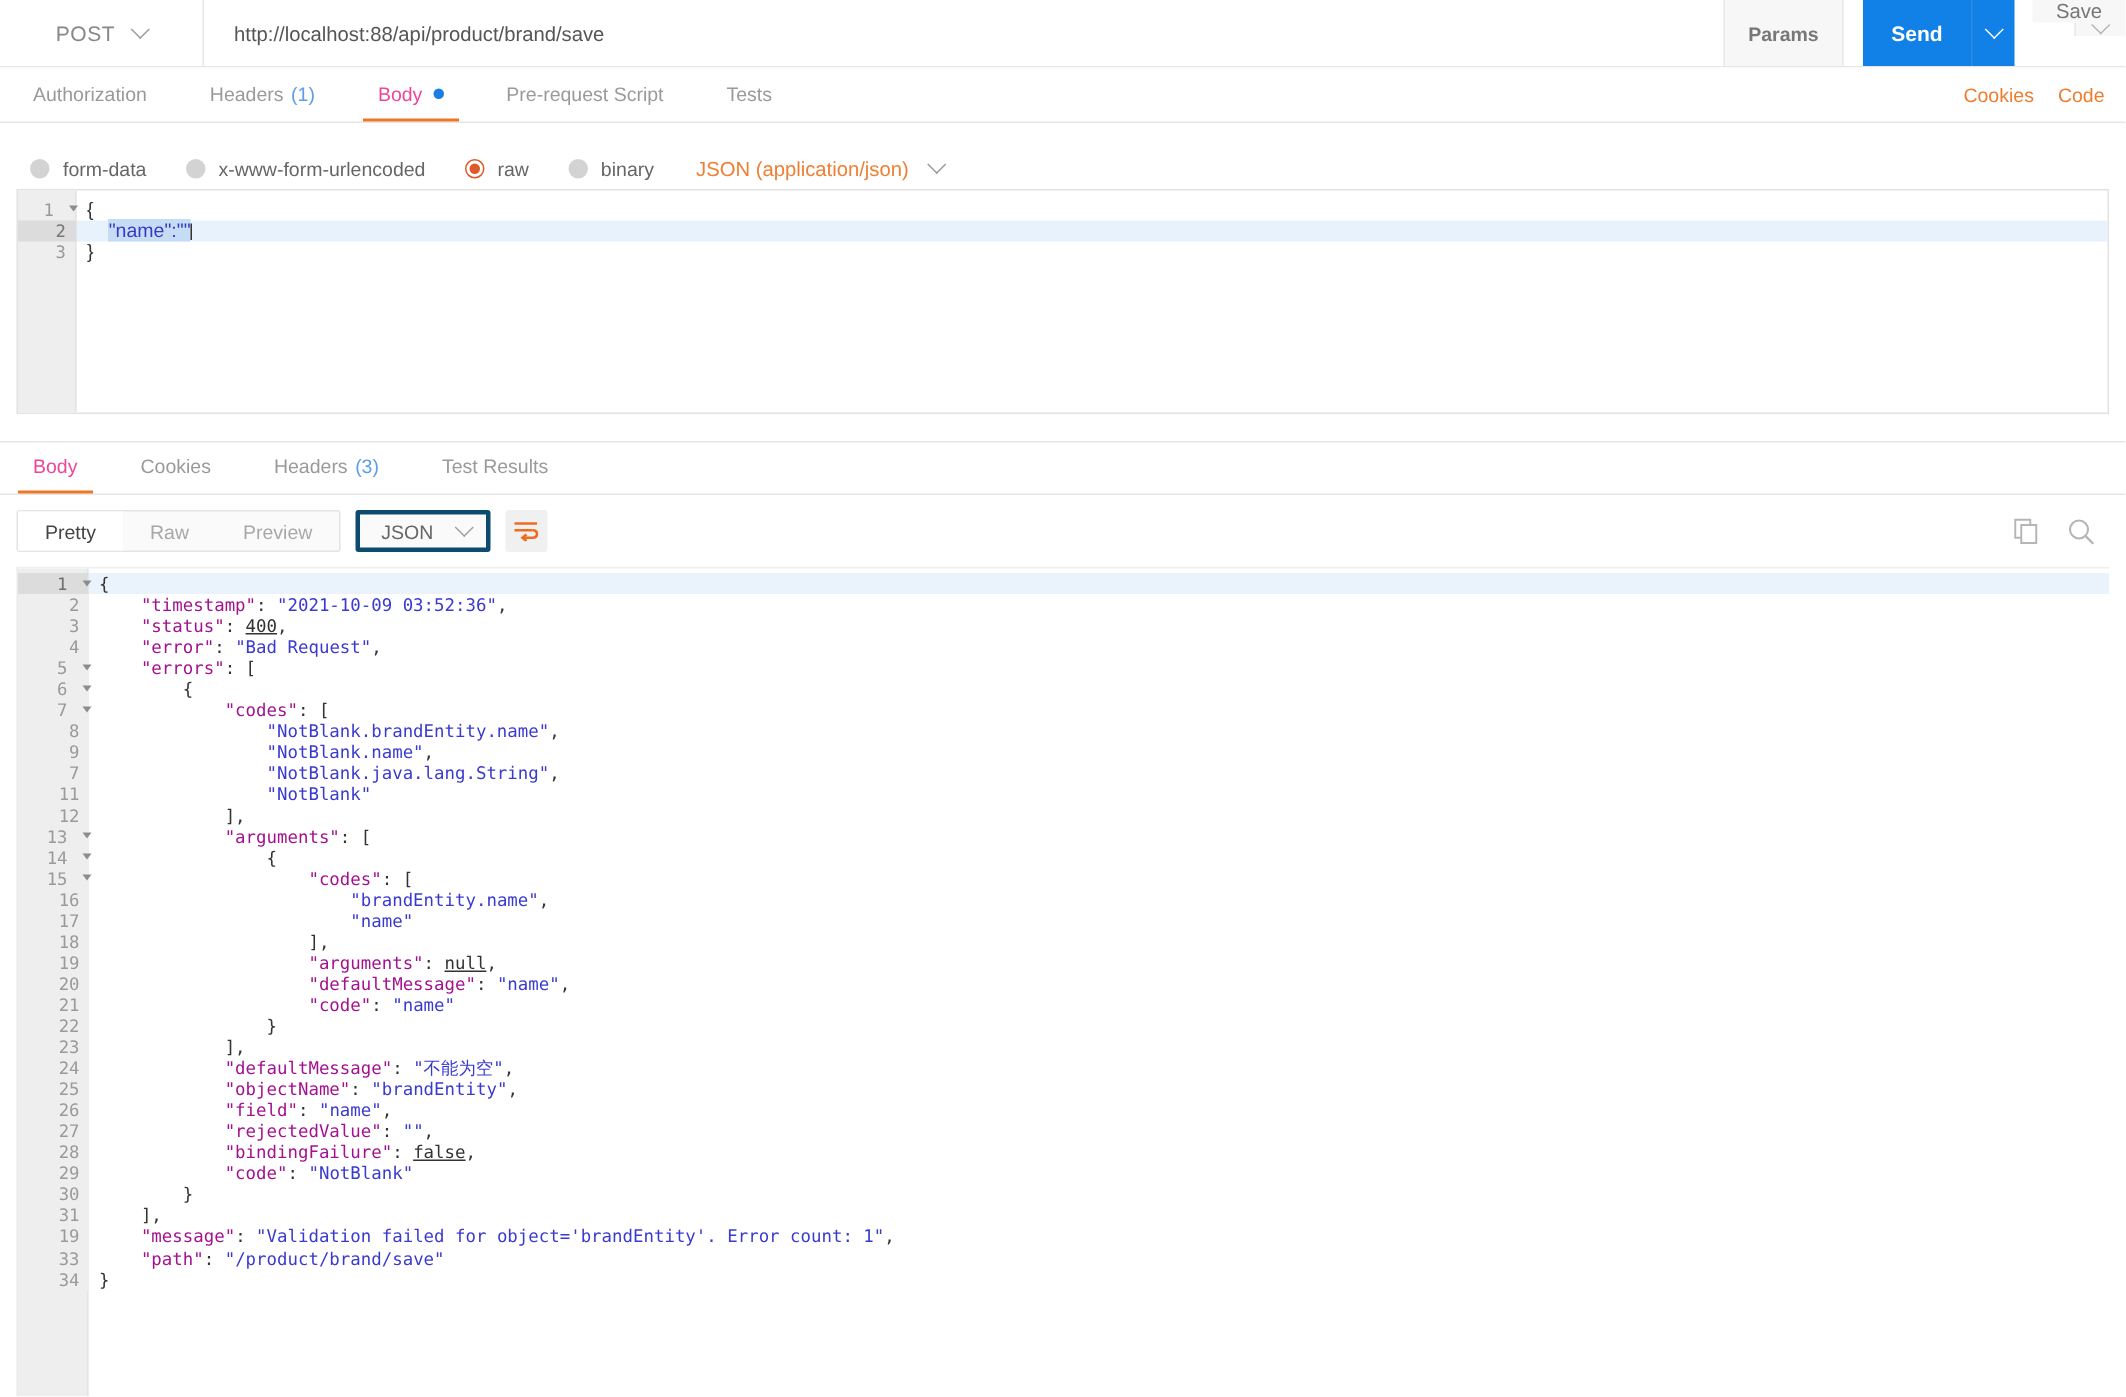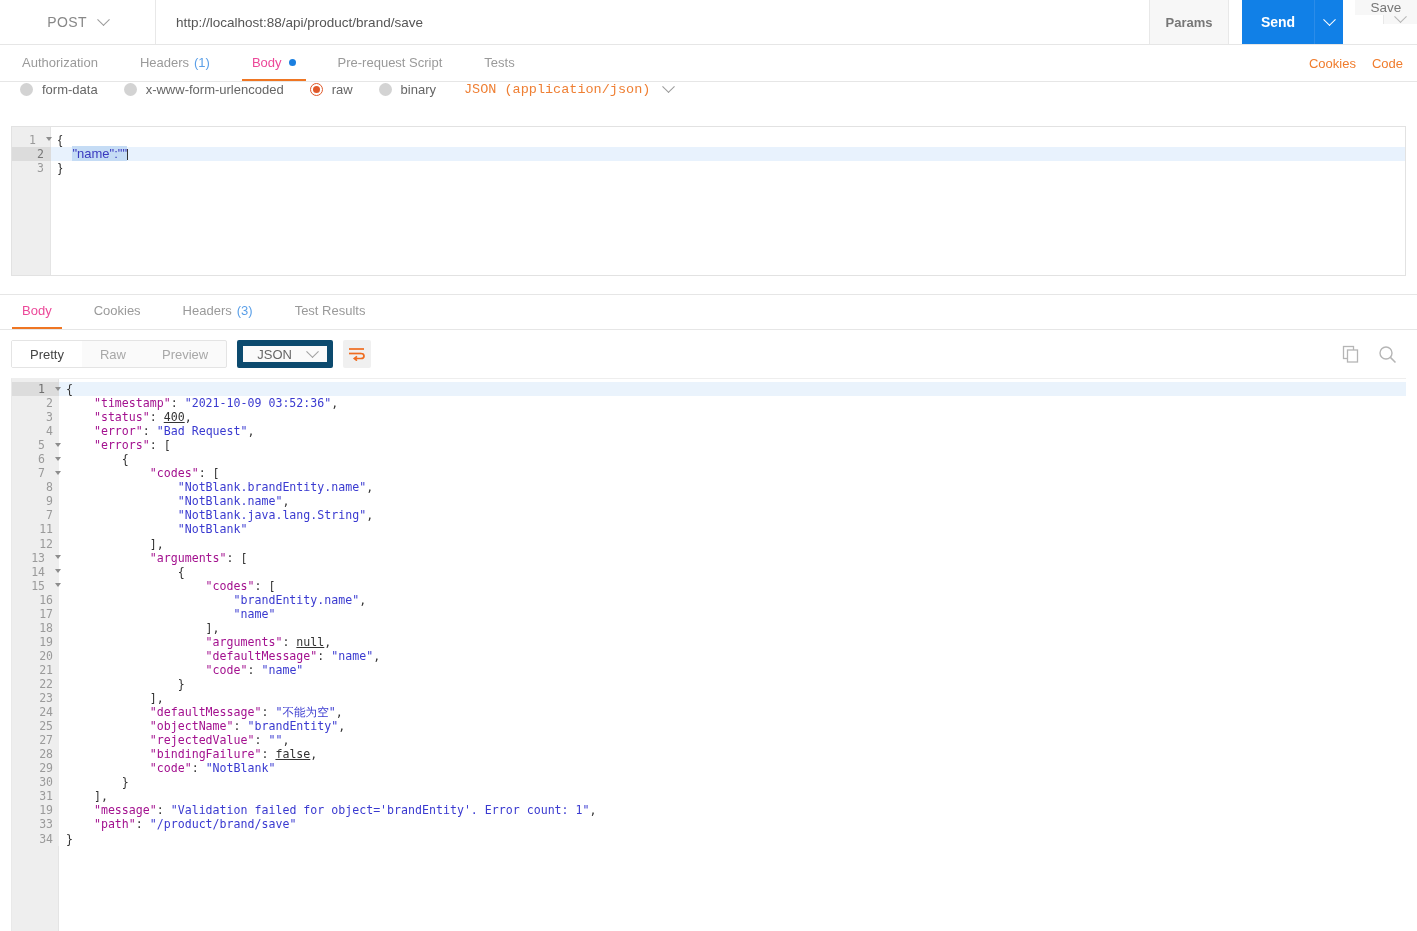--- a/index.html
+++ b/index.html
@@ -14,21 +14,21 @@
   }
   .app { position: relative; width: 1417px; height: 931px; background:#fff; }
 
   
   .urlbar {
     position:absolute; left:0; top:0; width:1417px; height:45px;
     border-bottom:1px solid #e6e6e6;
     display:flex; align-items:stretch; background:#fff;
   }
   .method-box {
-    width:156px; border-right:1px solid #e8e8e8;
+    width:136px; border-right:1px solid #e8e8e8;
     display:flex; align-items:center; justify-content:center;
     background:#fff; cursor:pointer;
   }
   .method-label { font-size:14px; color:#888; letter-spacing:.4px; }
   .caret {
     display:inline-block; margin-left:12px;
     width:9px; height:9px;
     border-right:1.6px solid #9b9b9b; border-bottom:1.6px solid #9b9b9b;
     transform: rotate(45deg) translate(-2px,-2px);
   }
@@ -84,35 +84,35 @@
   }
   .tabs-right {
     position:absolute; right:14px; top:0; height:36px;
     display:flex; align-items:center; gap:16px;
   }
   .link-orange { color:#f07c2c; font-size:13px; cursor:pointer; }
 
   
   .bodytype {
     position:absolute; left:0; top:82px; width:1417px; height:38px;
-    display:flex; align-items:flex-start; background:#fff;
+    display:flex; align-items:flex-end; background:#fff;
   }
   .radio-item { display:flex; align-items:center; margin-right:26px; cursor:pointer; }
   .radio-item:first-child { margin-left:20px; }
   .radio {
     width:13px; height:13px; border-radius:50%;
     background:#d3d3d3; margin-right:9px; flex:none;
     display:flex; align-items:center; justify-content:center;
   }
   .radio.checked { background:#fff; border:1.5px solid #e0592a; }
   .radio.checked::after {
     content:''; width:7px; height:7px; border-radius:50%; background:#e0592a;
   }
   .radio-label { font-size:13px; color:#666; }
-  .json-type { display:flex; align-items:center; cursor:pointer; margin-left:2px;font-family:Liberation Mono, monospace; }
+  .json-type { display:flex; align-items:center; cursor:pointer; margin-left:2px; }
   .json-type-label { color:#ef7f33; font-size:13.5px; }
   .json-type .caret { border-color:#9b9b9b; margin-left:14px; }
 
   
   .req-editor {
     position:absolute; left:11px; top:126px; width:1395px; height:150px;
     border:1px solid #e2e2e2; background:#fff; overflow:hidden;
   }
   .req-gutter {
     position:absolute; left:0; top:0; width:39px; height:100%;
@@ -159,21 +159,21 @@
     margin-left:11px; height:28px; display:flex; align-items:stretch;
     border:1px solid #e4e4e4; border-radius:2px; background:#fafafa;
   }
   .seg-item {
     padding:0 18px; display:flex; align-items:center; font-size:13px;
     color:#a8a8a8; cursor:pointer;
   }
   .seg-item.active { color:#444; background:#fff; }
   .fmt-select {
     margin-left:10px; height:28px; padding:0 10px 0 14px;
-    border:6px solid #0c4a6e; border-radius:2px; background:#fafafa;
+    border:3px solid #0c4a6e; border-radius:2px; background:#fafafa;
     display:flex; align-items:center; cursor:pointer; color:#666; font-size:13px;
   }
   .fmt-select .caret { margin-left:16px; border-color:#a0a0a0; }
   .wrap-btn {
     margin-left:10px; width:28px; height:28px; background:#f0f0f0;
     border-radius:2px; display:flex; align-items:center; justify-content:center;
     cursor:pointer;
   }
   .toolbar-right {
     position:absolute; right:20px; top:0; height:48px;
@@ -455,20 +455,24 @@
         </div>
         <div class="r-row">
           <div class="r-ln">24</div>
           <div class="r-cl">            <span class="k">"defaultMessage"</span><span class="p">: </span><span class="s">"不能为空"</span><span class="p">,</span></div>
         </div>
         <div class="r-row">
           <div class="r-ln">25</div>
           <div class="r-cl">            <span class="k">"objectName"</span><span class="p">: </span><span class="s">"brandEntity"</span><span class="p">,</span></div>
         </div>
         <div class="r-row">
+          <div class="r-ln">26</div>
+          <div class="r-cl">            <span class="k">"field"</span><span class="p">: </span><span class="s">"name"</span><span class="p">,</span></div>
+        </div>
+        <div class="r-row">
           <div class="r-ln">27</div>
           <div class="r-cl">            <span class="k">"rejectedValue"</span><span class="p">: </span><span class="s">""</span><span class="p">,</span></div>
         </div>
         <div class="r-row">
           <div class="r-ln">28</div>
           <div class="r-cl">            <span class="k">"bindingFailure"</span><span class="p">: </span><span class="n">false</span><span class="p">,</span></div>
         </div>
         <div class="r-row">
           <div class="r-ln">29</div>
           <div class="r-cl">            <span class="k">"code"</span><span class="p">: </span><span class="s">"NotBlank"</span></div>

